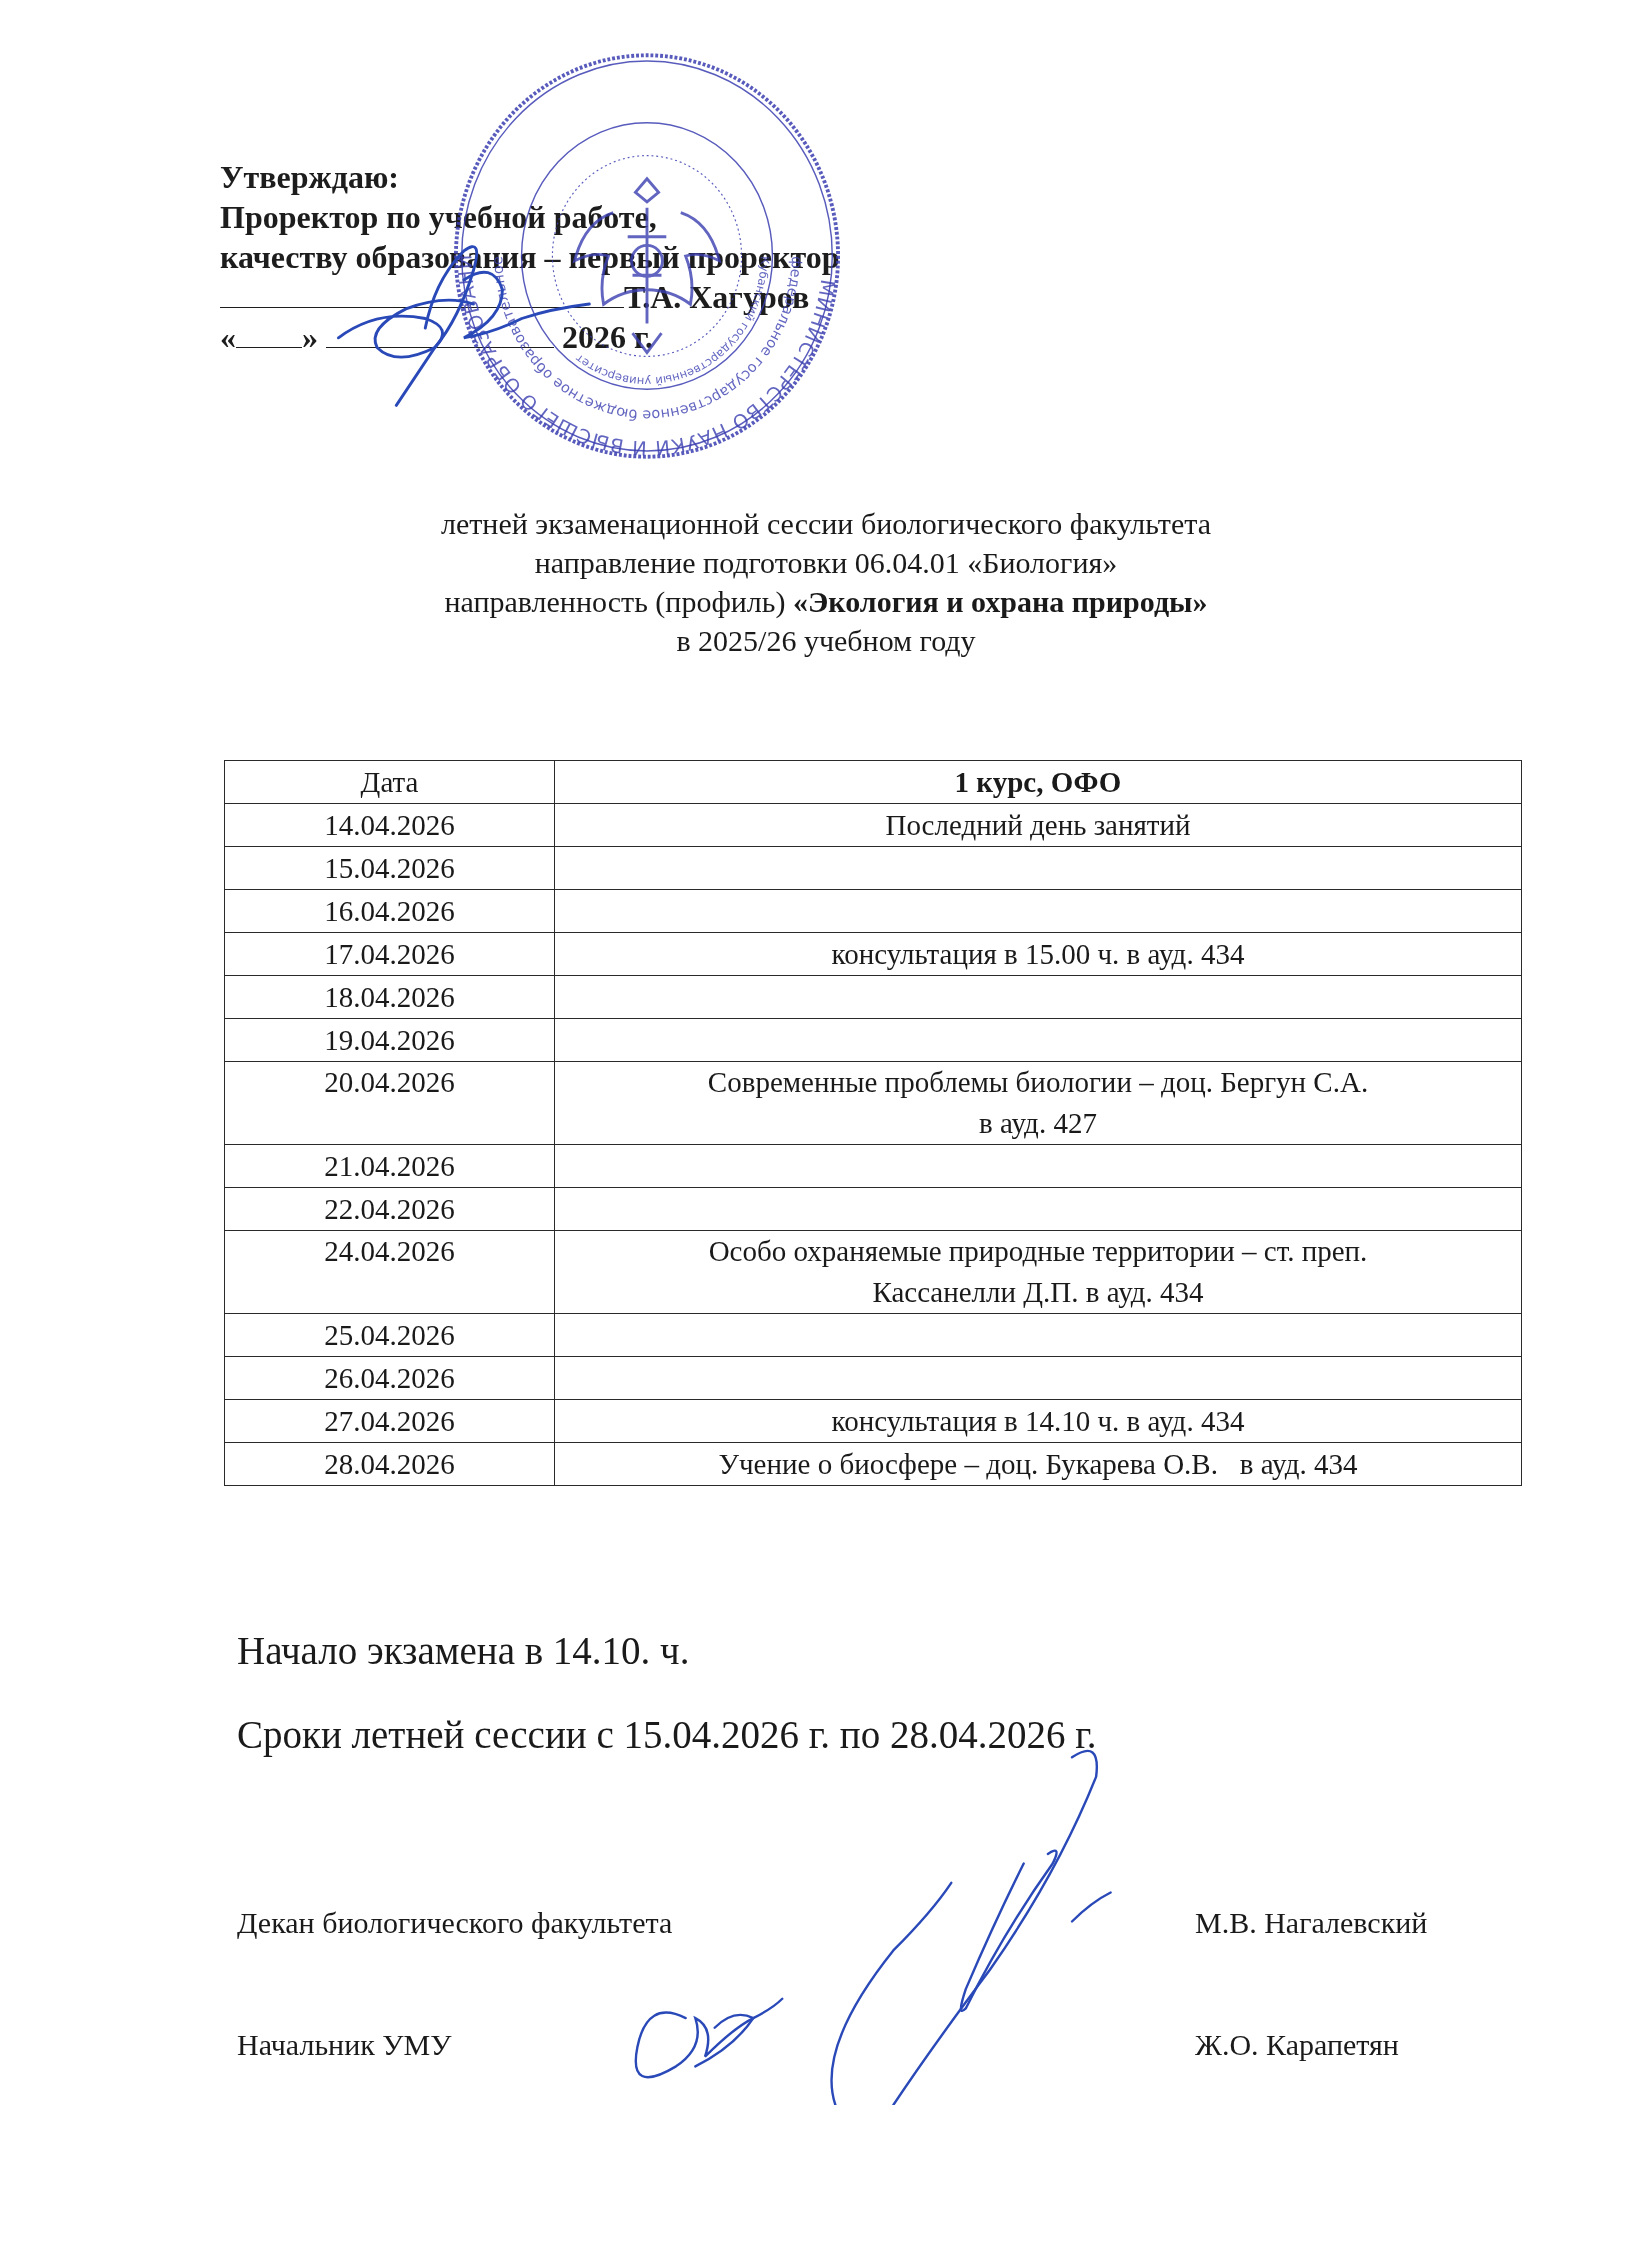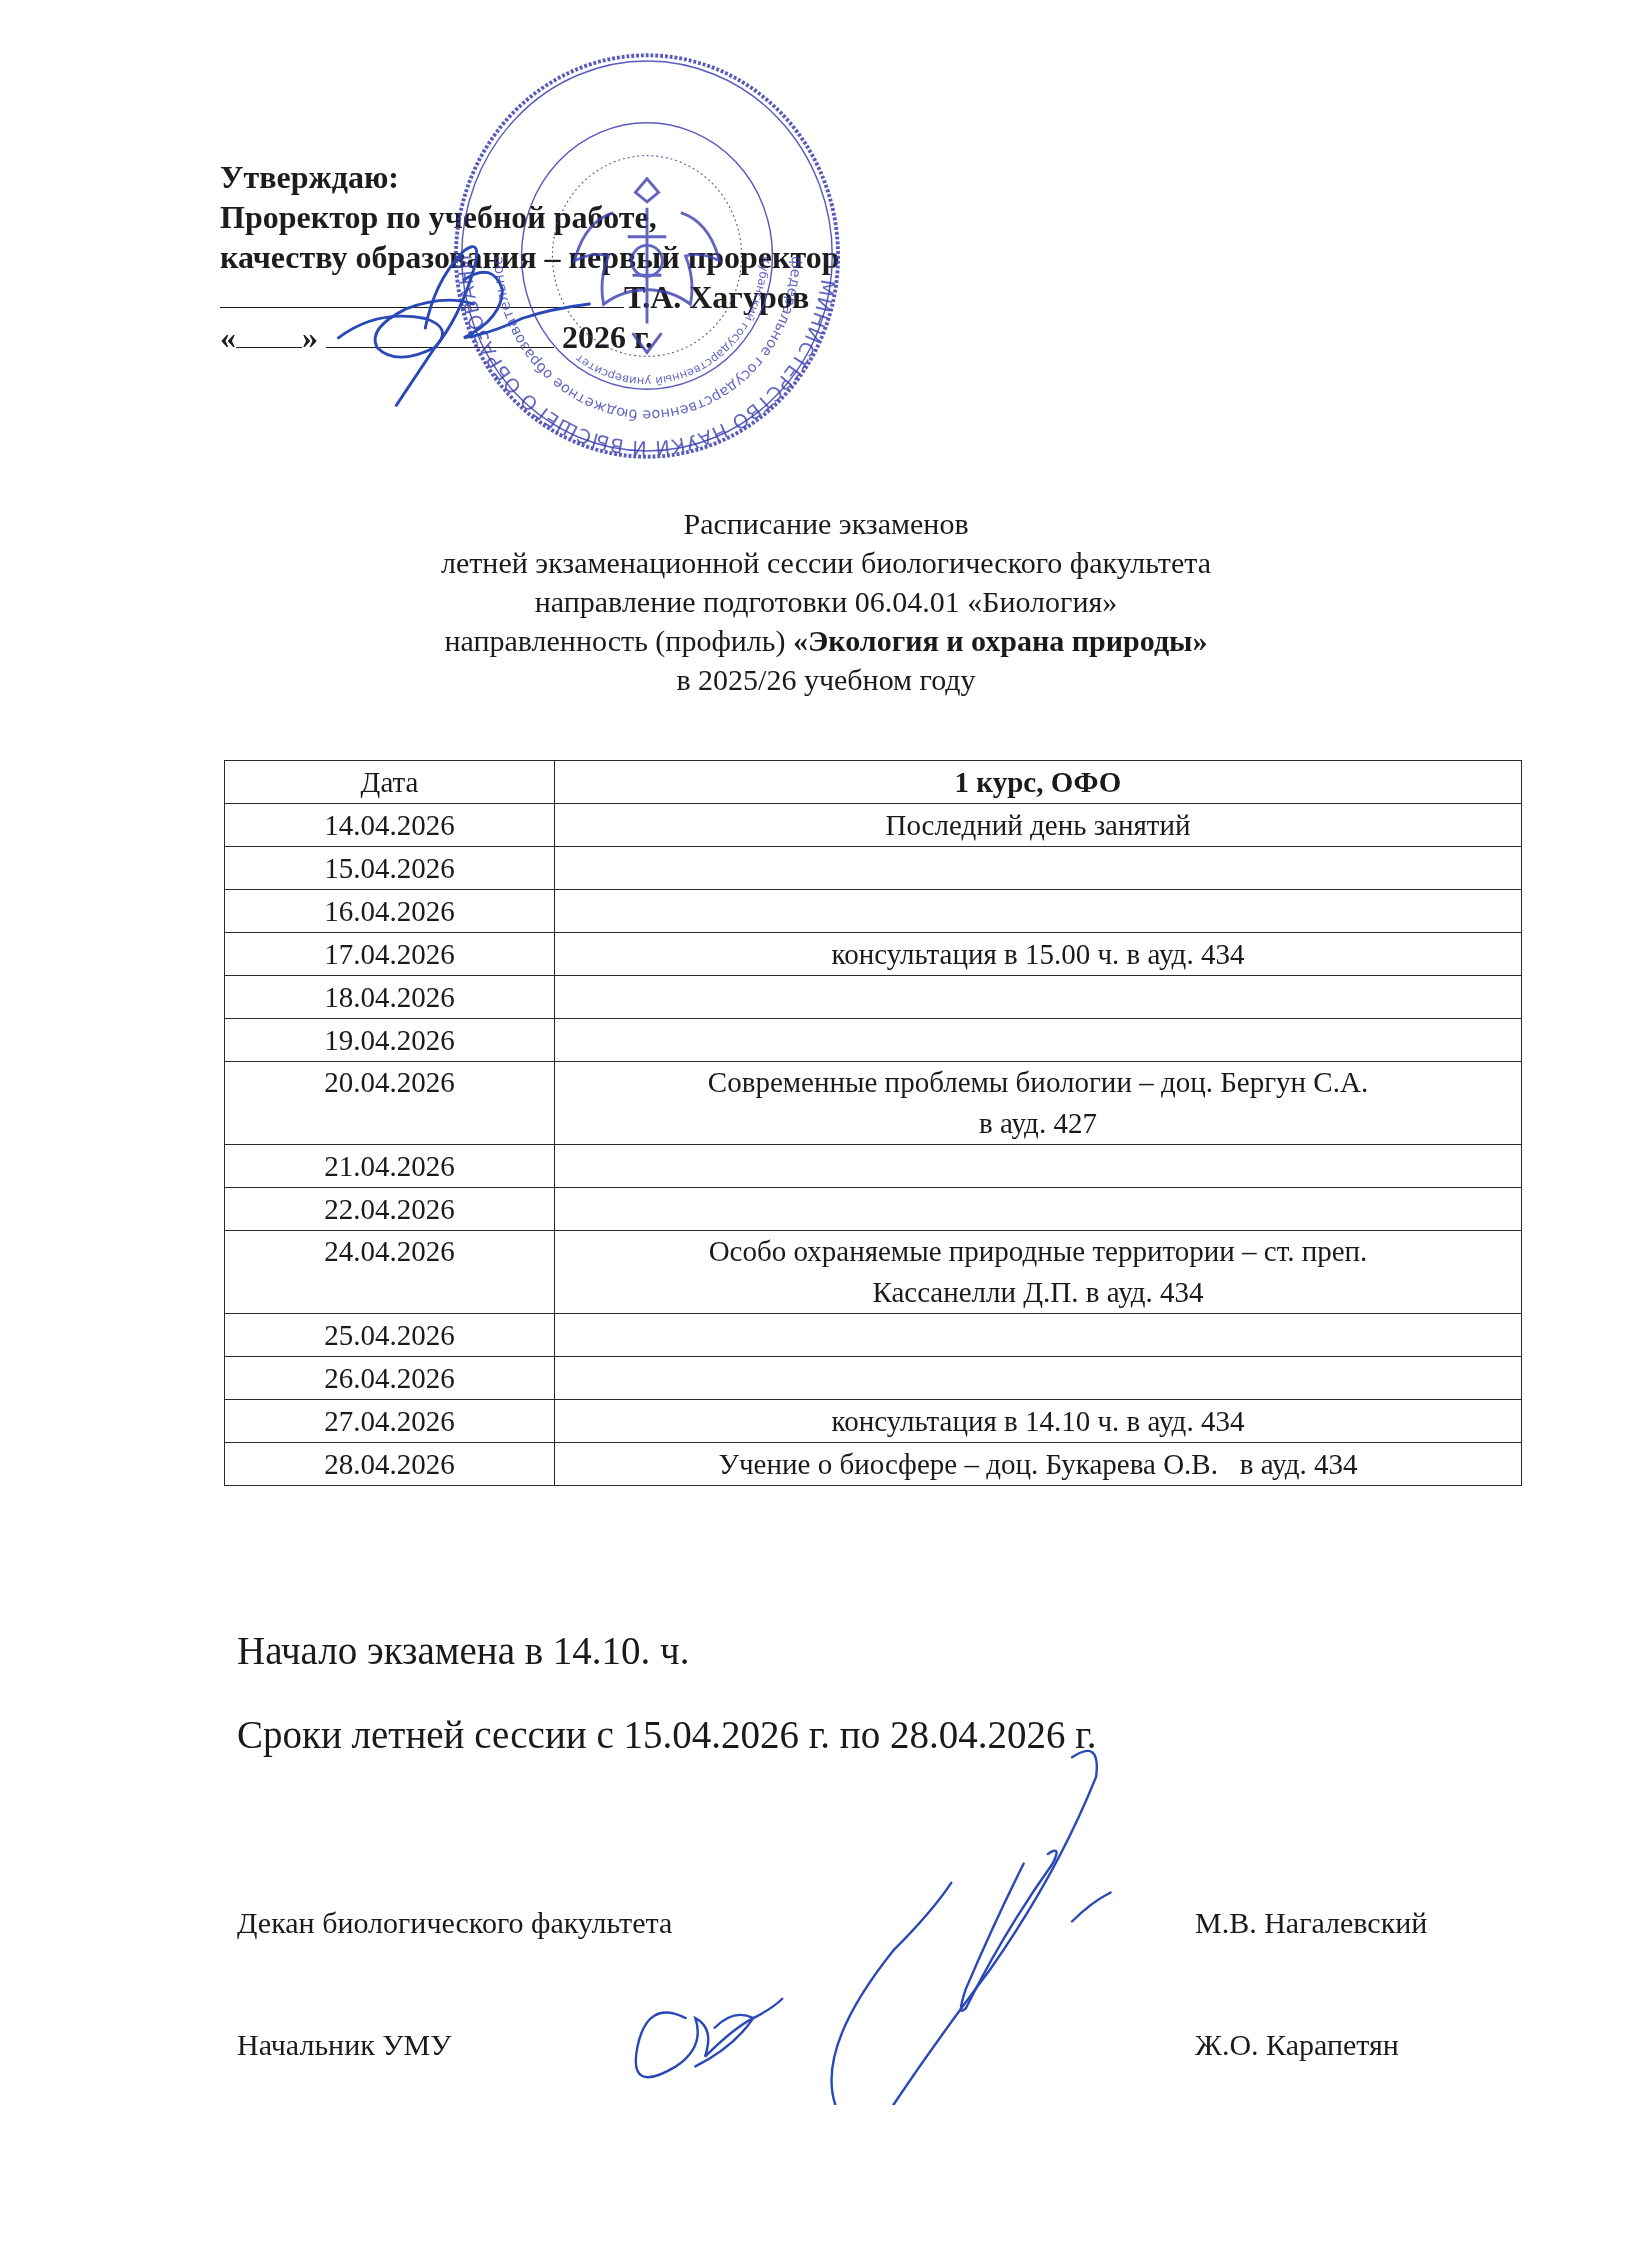--- a/index.html
+++ b/index.html
@@ -83,21 +83,20 @@
 
 <svg class="abs sig-svg" style="left:319px;top:222px;width:309px;height:193px" viewBox="0 0 320 200">
   <g fill="none" stroke="#2a49b8" stroke-width="3" stroke-linecap="round">
     <path d="M20,120 q40,-30 90,-20 q30,10 10,30 q-40,20 -60,0 q-10,-20 30,-40 q40,-15 70,-5"></path>
     <path d="M110,110 q10,-50 40,-80 q20,-15 10,20 q-15,50 -40,80 q-20,30 -40,60"></path>
     <path d="M150,60 q30,-20 40,10 q0,30 -40,50 q30,-5 60,-20 q30,-10 70,-15"></path>
   </g>
 </svg>
 
 <div class="abs title">
-  <div>Расписание экзаменов</div>
   <div>летней экзаменационной сессии биологического факультета</div>
   <div>направление подготовки 06.04.01 «Биология»</div>
   <div><span>направленность (профиль) </span><b>«Экология и охрана природы»</b></div>
   <div>в 2025/26 учебном году</div>
 </div>
 
 <table class="abs schedule">
   <thead>
     <tr>
       <th class="date-h" style="width:329px">Дата</th>

